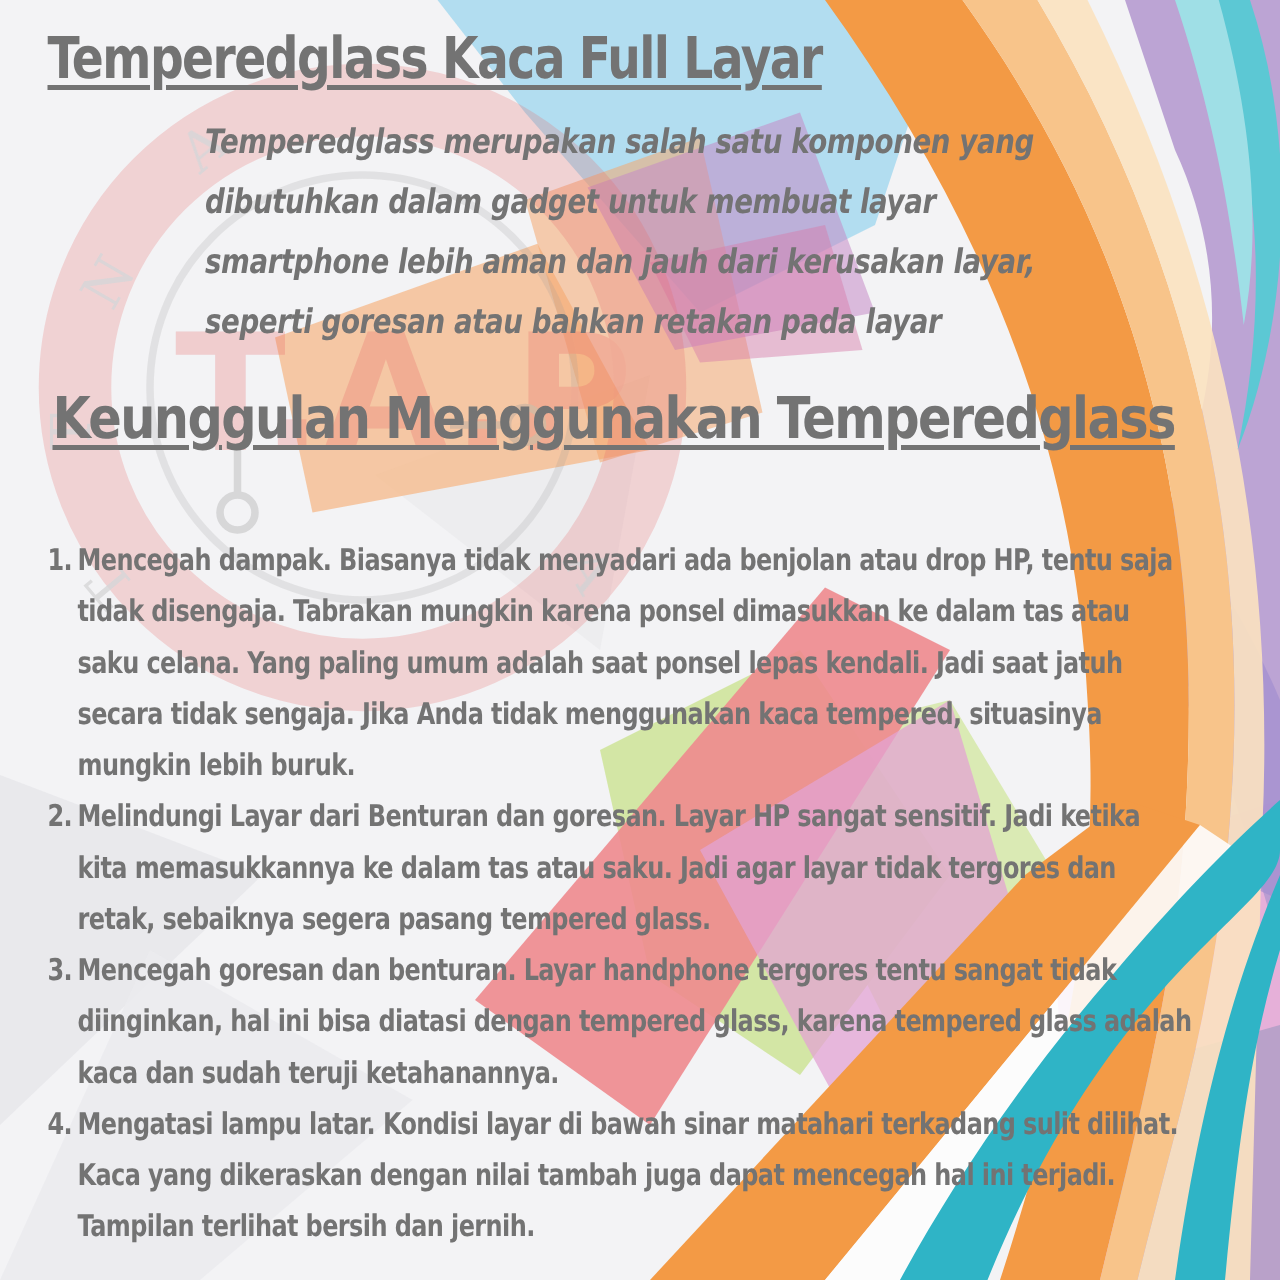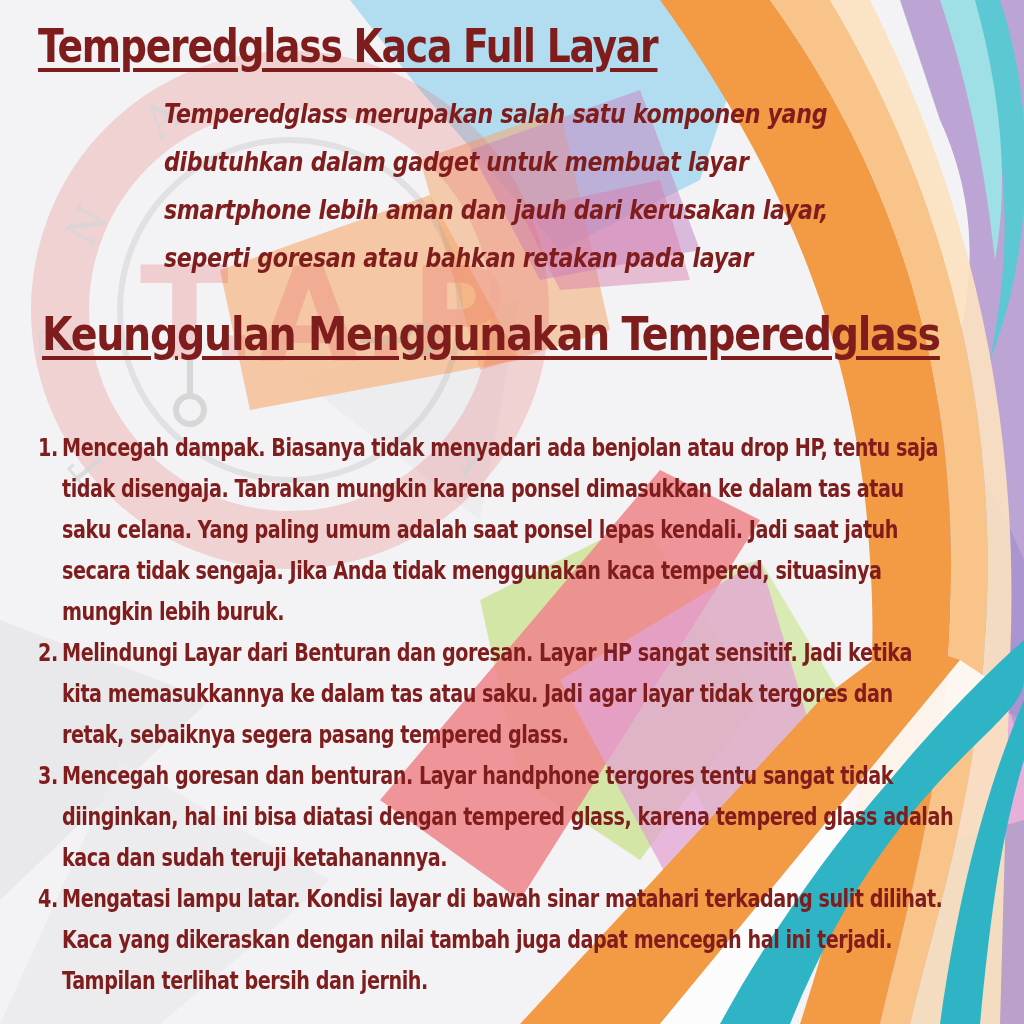--- a/index.html
+++ b/index.html
@@ -3,21 +3,21 @@
   <meta charset="utf-8">
   <style>
     html, body { margin: 0; padding: 0; }
     body {
       width: 1024px; height: 1024px; overflow: hidden; position: relative;
       background: #f4f4f6;
       font-family: "Liberation Sans", sans-serif;
     }
     .bg { position: absolute; inset: 0; width: 1024px; height: 1024px; z-index: 0; }
     .watermark { position: absolute; left: 20px; top: 30px; width: 540px; height: 560px; z-index: 1; opacity: 0.32; }
-    .content { position: absolute; inset: 0; z-index: 2; color: #7f1d1d; }
+    .content { position: absolute; inset: 0; z-index: 2; color: #737373; }
 
     .title {
       position: absolute; left: 38px; top: 14px; margin: 0;
       font-family: "DejaVu Sans", sans-serif; font-weight: bold;
       font-size: 46px; line-height: 64px; letter-spacing: -1.5px;
       transform: scaleX(0.82); transform-origin: left top;
       text-decoration: underline; text-decoration-thickness: 4px; text-underline-offset: 6px;
       white-space: nowrap;
     }
     .intro {

